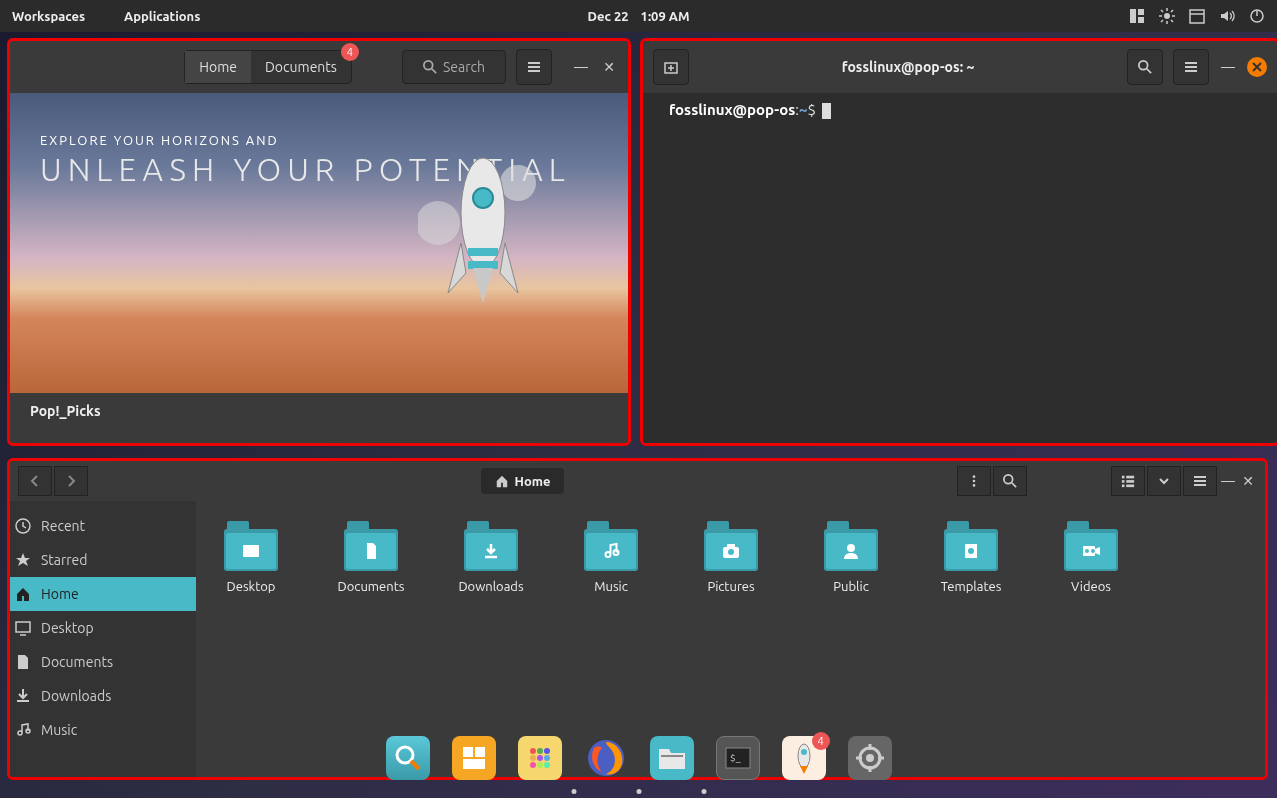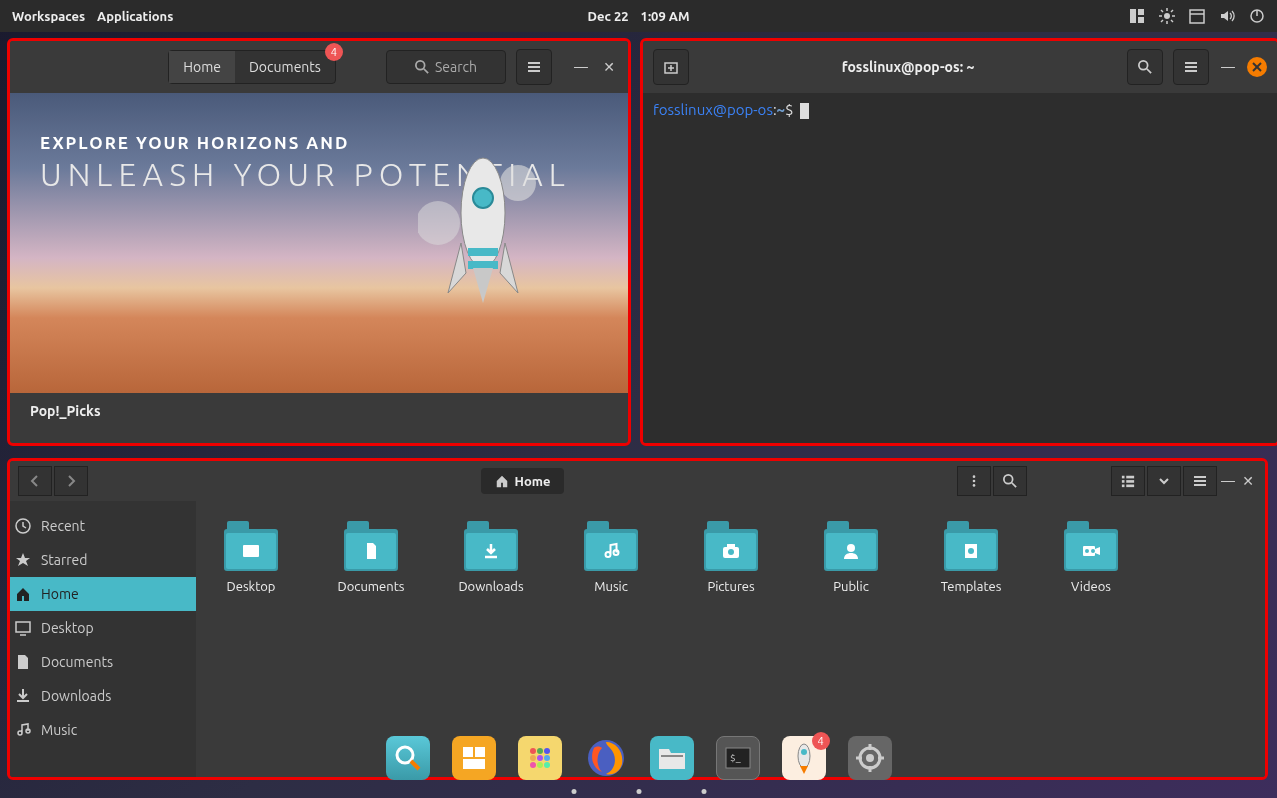--- a/index.html
+++ b/index.html
@@ -1,51 +1,51 @@
 <!DOCTYPE html>
 <html><head>
 <meta charset="utf-8">
 <style>
 * { margin: 0; padding: 0; box-sizing: border-box; font-family: "Ubuntu", "Cantarell", sans-serif; }
 body { width: 1277px; height: 798px; background: linear-gradient(135deg, #1a1a2e 0%, #2d2d44 50%, #3d2d5c 100%); overflow: hidden; position: relative; }
 
 
 .topbar { height: 32px; background: #2b2b2b; display: flex; align-items: center; padding: 0 12px; color: #eee; font-size: 13px; font-weight: 600; }
-.topbar-left { display: flex; gap: 12px; }
+.topbar-left { display: flex; gap: 39px; }
 .topbar-center { position: absolute; left: 50%; transform: translateX(-50%); display: flex; gap: 12px; }
 .topbar-right { margin-left: auto; display: flex; gap: 14px; align-items: center; }
 .topbar-icon { width: 16px; height: 16px; display: flex; align-items: center; justify-content: center; fill: #ddd; }
 
 
 .window { position: absolute; border: 3px solid #e00; background: #3a3a3a; border-radius: 6px; overflow: hidden; }
 .win-popshop { left: 7px; top: 38px; width: 624px; height: 408px; }
 .win-terminal { left: 640px; top: 38px; width: 640px; height: 408px; }
 .win-files { left: 7px; top: 458px; width: 1261px; height: 322px; }
 
 
 .popshop-header { height: 52px; background: #3a3a3a; display: flex; align-items: center; padding: 0 10px; gap: 10px; justify-content: flex-end; }
 .tab-group { display: flex; background: #333; border-radius: 4px; border: 1px solid #222; position: relative; }
 .tab { padding: 8px 14px; font-size: 14px; color: #ddd; cursor: pointer; }
 .tab.active { background: #444; }
 .badge { position: absolute; top: -8px; right: -8px; background: #e55; color: white; border-radius: 50%; width: 18px; height: 18px; font-size: 11px; display: flex; align-items: center; justify-content: center; }
-.search-btn { display: flex; align-items: center; gap: 6px; background: #333; border: 1px solid #222; border-radius: 4px; padding: 8px 28px; color: #aaa; font-size: 14px; }
+.search-btn { display: flex; align-items: center; gap: 6px; background: #333; border: 1px solid #222; border-radius: 4px; padding: 8px 20px; color: #aaa; font-size: 14px; }
 .icon-btn { width: 36px; height: 36px; background: #333; border: 1px solid #222; border-radius: 4px; display: flex; align-items: center; justify-content: center; color: #ccc; }
 .win-controls { display: flex; gap: 10px; margin-left: 10px; }
 .win-ctrl { width: 18px; height: 18px; color: #ccc; display: flex; align-items: center; justify-content: center; font-size: 14px; }
 .popshop-hero { height: 300px; background: linear-gradient(180deg, #4a5a7a 0%, #6b7a9a 25%, #d4b5c4 55%, #e8c5a0 65%, #d4865a 75%, #b8663a 100%); position: relative; padding: 40px 30px; }
-.hero-sub { color: white; font-size: 17px; font-weight: 700; letter-spacing: 2px; }
+.hero-sub { color: white; font-size: 13px; font-weight: 400; letter-spacing: 2px; }
 .hero-title { color: #e8e8e8; font-size: 32px; font-weight: 300; letter-spacing: 6px; margin-top: 4px; }
 .rocket { position: absolute; right: 80px; bottom: 20px; }
 .pop-picks { padding: 10px 20px; color: #eee; font-weight: 700; font-size: 14px; }
 
 
 .term-header { height: 52px; background: #3a3a3a; display: flex; align-items: center; padding: 0 10px; gap: 10px; }
 .term-title { flex: 1; text-align: center; color: #eee; font-weight: 600; font-size: 14px; }
 .term-body { background: #2d2d2d; height: calc(100% - 52px); padding: 8px 10px; font-family: "Ubuntu Mono", monospace; font-size: 15px; }
-.term-user { color: #3b82f6; font-weight: normal; }
+.term-user { color: #ffffff; font-weight: bold; margin-left: 16px; }
 .term-colon { color: #ddd; }
 .term-path { color: #729fcf; font-weight: bold; }
 .term-prompt { color: #ddd; }
 .term-cursor { display: inline-block; width: 9px; height: 16px; background: #ddd; vertical-align: middle; margin-left: 6px; }
 .close-orange { background: #f57c00; border-radius: 50%; width: 20px; height: 20px; display: flex; align-items: center; justify-content: center; color: #333; }
 
 
 .files-header { height: 40px; background: #3a3a3a; display: flex; align-items: center; padding: 0 8px; gap: 2px; }
 .nav-btn { width: 34px; height: 30px; background: #333; border: 1px solid #222; display: flex; align-items: center; justify-content: center; color: #888; }
 .nav-btn.enabled { color: #ddd; }

